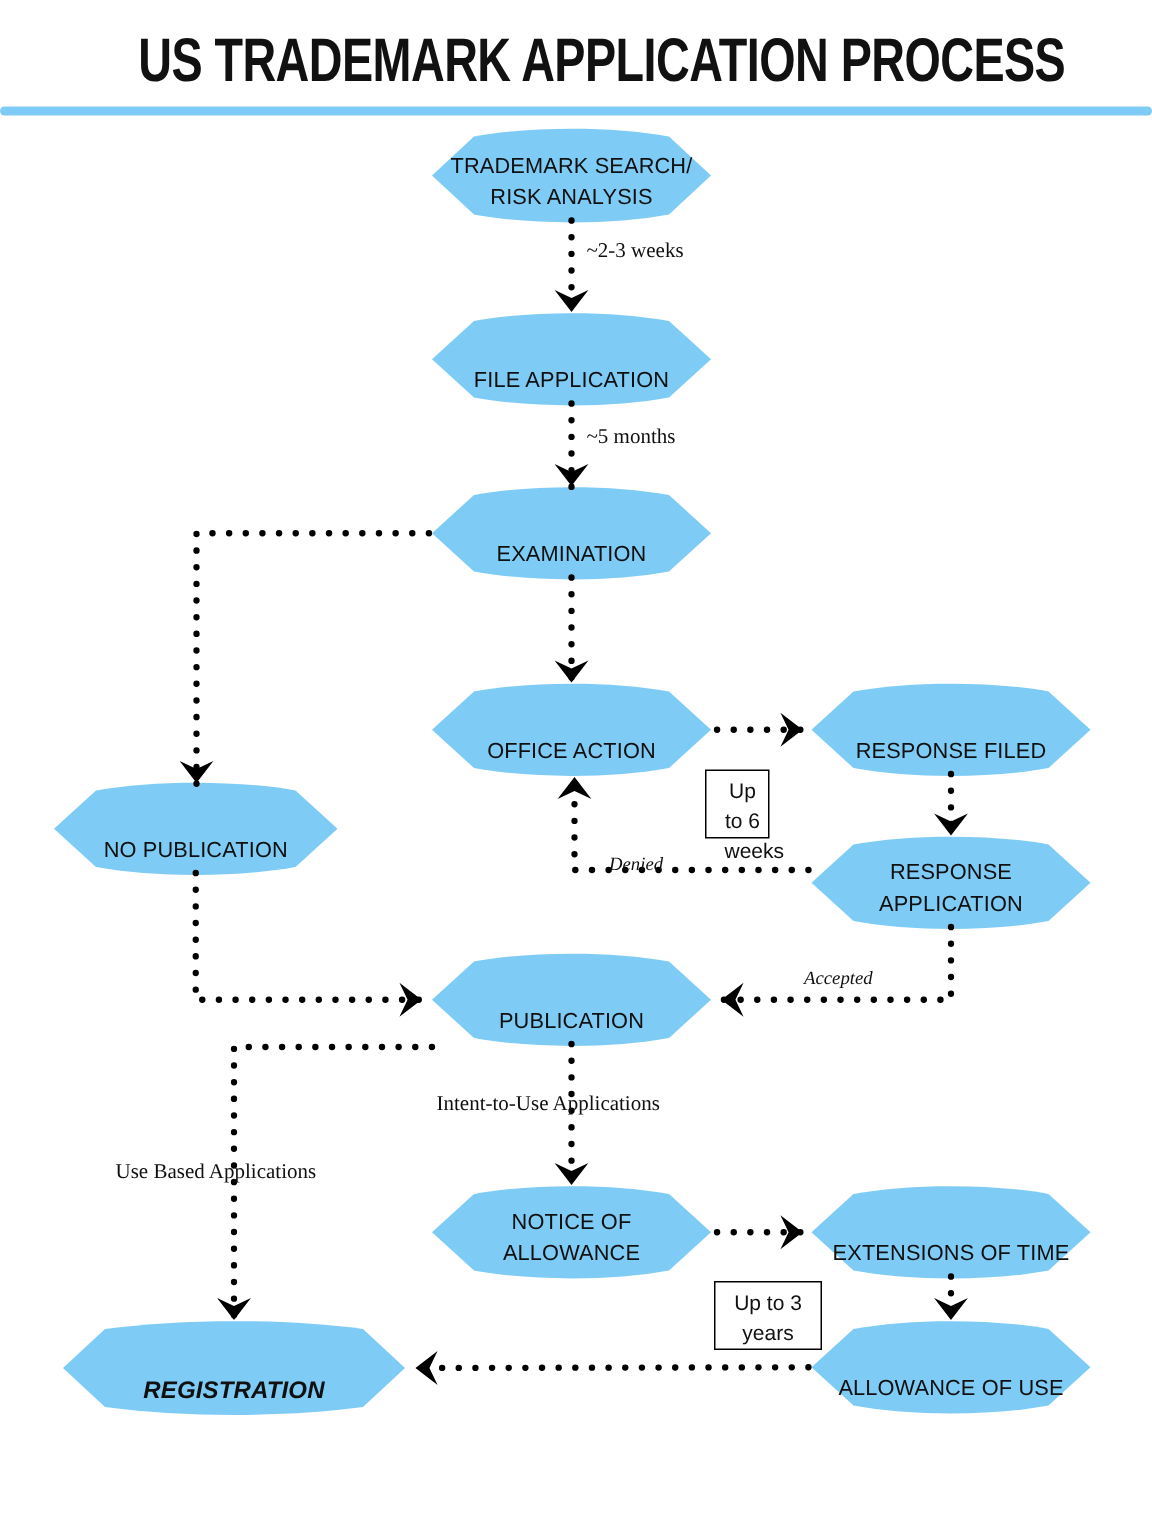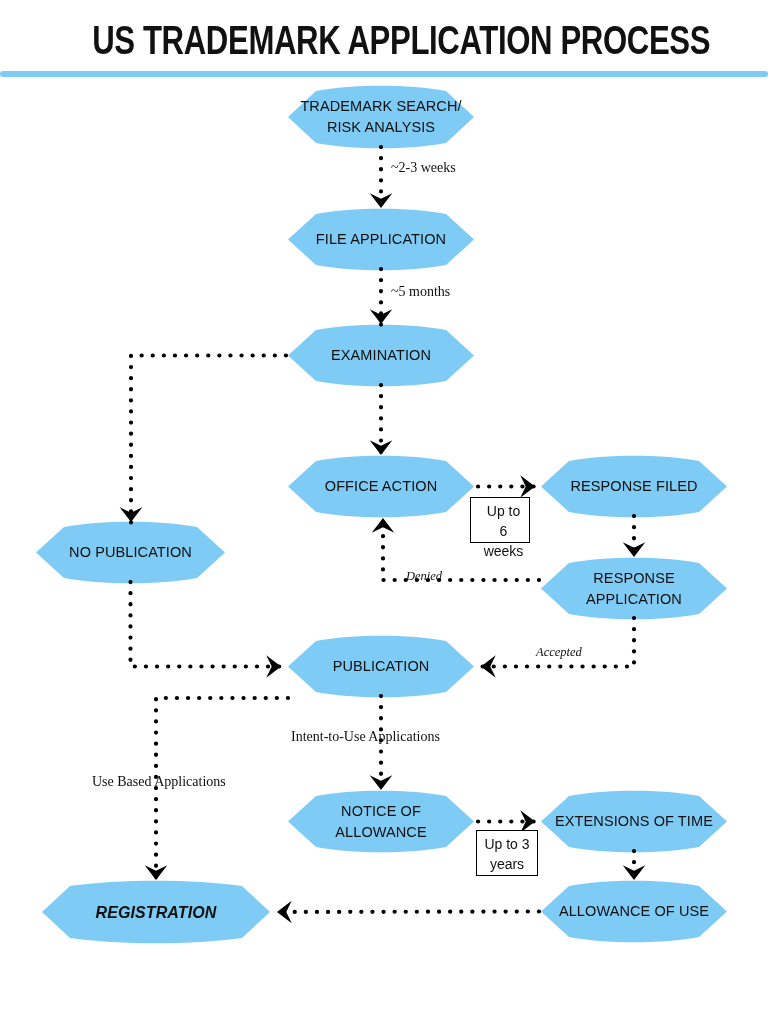--- a/index.html
+++ b/index.html
@@ -45,21 +45,21 @@
   #canvas {
     position: absolute;
     left: 0;
     top: 0;
     width: 768px;
     height: 1024px;
   }
   .node {
     position: absolute;
     display: flex;
-    align-items: center;
+    align-items: flex-end;
     justify-content: center;
     text-align: center;
     color: #101010;
     font-size: 14.5px;
     line-height: 21px;
     font-family: "Liberation Sans", sans-serif;
     letter-spacing: 0.1px;
     pointer-events: auto;
   }
   .node .label { position: relative; z-index: 2; }
@@ -169,18 +169,18 @@
         <div class="label"><span>ALLOWANCE OF USE</span></div>
       </div>
       <div class="node bold" style="left: 42px; top: 886px; width: 228px; height: 52px;">
         <div class="label"><span>REGISTRATION</span></div>
       </div>
       <div class="edge-label" style="left: 391px; top: 160px;">~2-3 weeks</div>
       <div class="edge-label" style="left: 391px; top: 284px;">~5 months</div>
       <div class="edge-label italic" style="left: 406px; top: 569px;">Denied</div>
       <div class="edge-label italic" style="left: 536px; top: 645px;">Accepted</div>
       <div class="edge-label" style="left: 291px; top: 729px;">Intent-to-Use Applications</div>
-      <div class="edge-label" style="left: 92px; top: 774px;">Use Based Applications</div>
-      <div class="note-box" style="left: 470px; top: 497px; width: 60px; height: 46px; padding-left: 12px;"><span>Up to 6</span><br><span>weeks</span></div>
-      <div class="note-box" style="left: 476px; top: 830px; width: 62px; height: 46px;"><span>Up to 3</span><br><span>years</span></div>
+      <div class="edge-label" style="left: 77px; top: 774px;">Use Based Applications</div>
+      <div class="note-box" style="left: 470px; top: 513px; width: 43px; height: 46px; padding-left: 12px;"><span>Up to 6</span><br><span>weeks</span></div>
+      <div class="note-box" style="left: 476px; top: 854px; width: 72px; height: 46px;"><span>Up to 3</span><br><span>years</span></div>
     </div>
 
 </div>
 
 </body></html>

